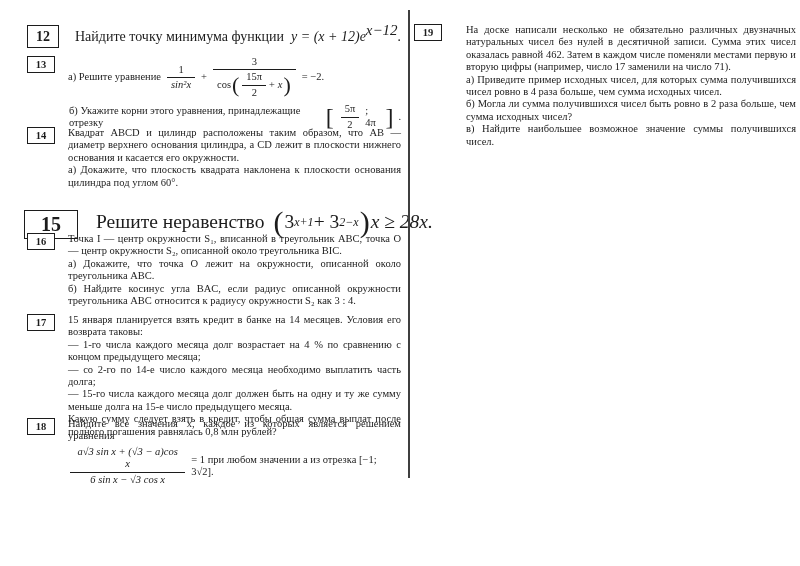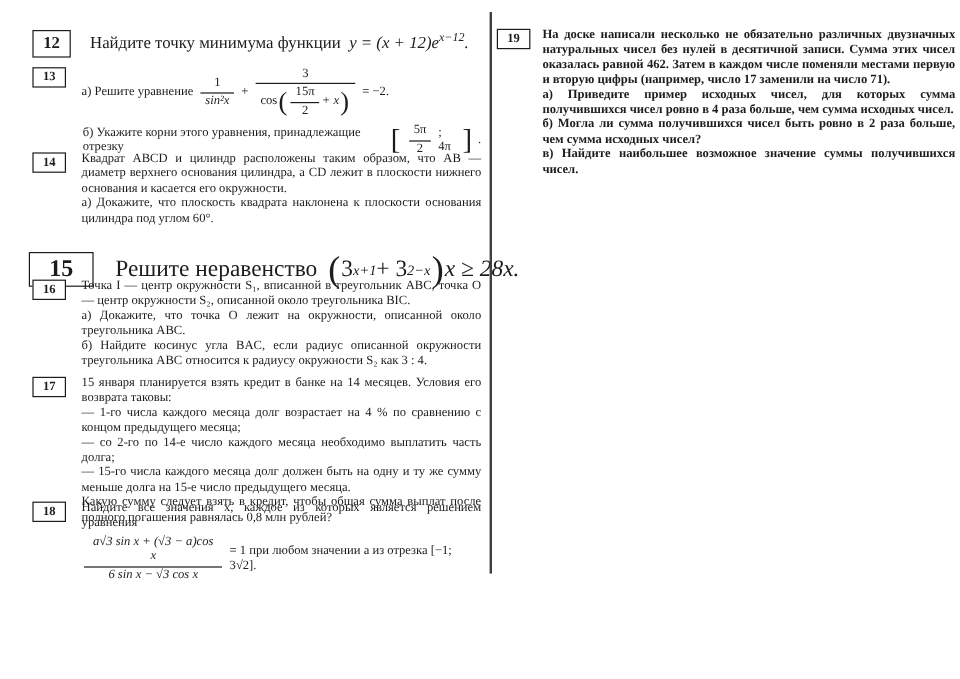--- a/index.html
+++ b/index.html
@@ -14,38 +14,38 @@
   .divider{position:absolute;left:408px;top:10px;width:2px;height:468px;background:#3f3f3f;}
   .problem{position:absolute;left:0;right:0;display:flex;align-items:flex-start;}
   .numbox{
     border:1px solid #1c1c1c;font-weight:bold;text-align:center;
     flex:0 0 auto;background:#fff;box-sizing:border-box;
   }
   .numbox.sm{min-width:28px;padding:1px 0;font-size:10.5px;line-height:13px;}
   .numbox.md{min-width:32px;padding:2px 0;font-size:14px;line-height:17px;border-width:1.5px;}
   .numbox.lg{min-width:54px;padding:2px 0;font-size:20px;line-height:23px;border-width:1.5px;}
   .pbody{flex:1;margin-left:13px;min-width:0;}
-  .pbody-r{flex:1;margin-left:10px;min-width:0;font-weight:bold;}
+  .pbody-r{flex:1;margin-left:24px;min-width:0;}
   .text{font-size:10.5px;line-height:12.4px;}
   .text p{margin:0;text-align:justify;}
   .it{font-style:italic;}
   
   .p12body{margin-left:16px;padding-top:3px;font-size:14px;line-height:17px;white-space:nowrap;}
   .p12f{margin-left:7px;}
-  .sup9{font-size:10px;}
+  .sup9{font-size:15px;}
   
   .eqrow{display:flex;align-items:center;gap:4px;font-size:10.5px;line-height:12.4px;flex-wrap:nowrap;}
   .frac{display:inline-flex;flex-direction:column;align-items:stretch;text-align:center;margin:0 2px;vertical-align:middle;}
   .fnum{display:block;border-bottom:1px solid #1c1c1c;padding:0 4px 1px 4px;text-align:center;}
   .fden{display:flex;align-items:center;justify-content:center;padding:1px 4px 0 4px;text-align:center;}
   .paren{font-size:22px;font-weight:300;line-height:0;padding:0 1px;}
   .bracket{font-size:24px;font-weight:300;line-height:0;padding:0 1px;}
   .brow{margin-top:4px;padding-left:1px;}
   
-  .p15row{align-items:center;}
+  .p15row{align-items:flex-start;}
   .p15row .numbox.lg{margin-left:-3px;}
   .pbody15{flex:1;margin-left:18px;font-size:19.5px;line-height:24px;white-space:nowrap;display:flex;align-items:center;gap:8px;}
   .p15math{display:inline-flex;align-items:center;}
   .bigparen{font-size:30px;font-weight:300;line-height:0;padding:0 1px;}
   .sup12{font-size:12px;}
   .f18{margin-top:3px;}
   sup{line-height:0;}
 </style>
 </head>
 <body>

